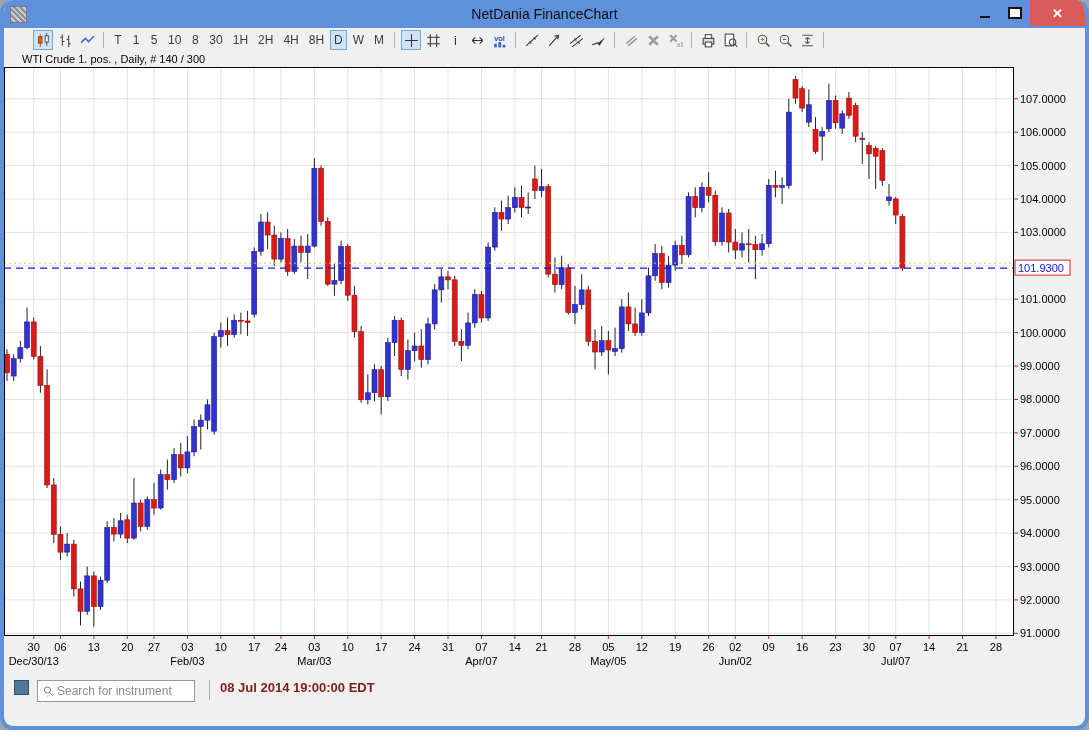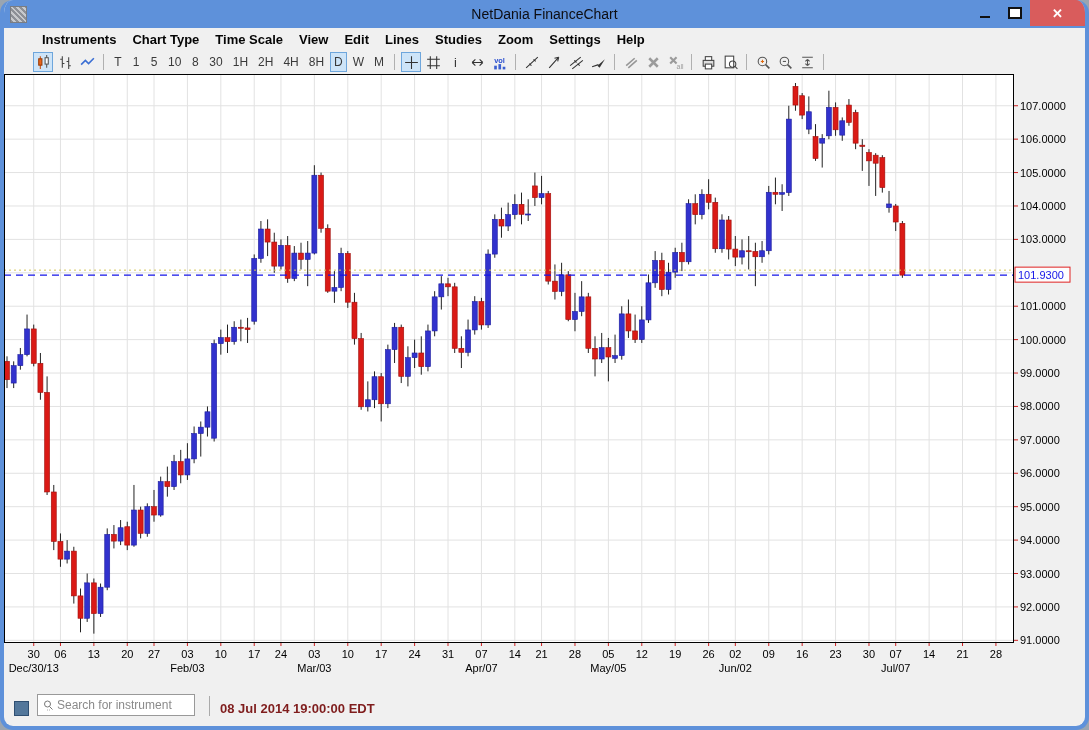--- a/index.html
+++ b/index.html
@@ -25,21 +25,21 @@
   .tb-btn{display:inline-flex;align-items:center;justify-content:center;height:20px;min-width:20px;
     margin:0 1px;border:1px solid transparent;box-sizing:border-box;}
   .tb-btn.sel{background:#cde4f8;border:1px solid #6ea6dc;}
   .tf-btn{font-size:12px;color:#3a3a3a;padding:1px 3px;min-width:16px;text-align:center;}
   .tsep{width:1px;height:16px;background:#b0b0b0;margin:0 5px;}
   .ti{width:17px;height:17px;display:block;}
   
   .chart-label{font-size:11px;color:#000;padding:1px 0 1px 18px;height:13px;}
   .chart-wrap{}
   
-  .statusbar{height:29px;display:flex;align-items:flex-end;padding-left:10px;background:#f0f0f0;}
+  .statusbar{height:29px;display:flex;align-items:flex-start;padding-left:10px;background:#f0f0f0;}
   .conn-sq{width:13px;height:13px;background:#53779b;border:1px solid #2f4f72;}
   .searchbox{display:flex;align-items:center;background:#fff;border:1px solid #999;
     height:20px;width:152px;margin-left:8px;padding-left:4px;}
   .searchbox input{border:none;outline:none;font-size:12px;width:120px;color:#333;
     font-family:"Liberation Sans",sans-serif;background:transparent;}
   .searchbox input::placeholder{color:#8a8a8a;}
   .sb-sep{width:1px;height:20px;background:#aaa;margin:0 10px 0 14px;}
   .timestamp{font-size:13px;font-weight:bold;color:#7f1d1d;}
   text{font-family:"Liberation Sans",sans-serif;}
 </style>
@@ -55,32 +55,20 @@
       <span class="win-btn min">
           <span></span>
         </span>
       <span class="win-btn max">
           <span></span>
         </span>
       <span class="win-btn close">✕</span>
     </span>
   </div>
 
-  <nav class="menubar" id="menubar">
-      <span class="menu-item">Instruments</span>
-      <span class="menu-item">Chart Type</span>
-      <span class="menu-item">Time Scale</span>
-      <span class="menu-item">View</span>
-      <span class="menu-item">Edit</span>
-      <span class="menu-item">Lines</span>
-      <span class="menu-item">Studies</span>
-      <span class="menu-item">Zoom</span>
-      <span class="menu-item">Settings</span>
-      <span class="menu-item">Help</span>
-    </nav>
 
   <div class="toolbar">
     <span class="tb-btn sel">
       <svg class="ti" viewBox="0 0 16 16">
         <line x1="5" y1="2" x2="5" y2="14" stroke="#c94f10"></line>
         <rect x="3.5" y="4.5" width="3" height="6" fill="#e8641c" stroke="#9a3c05"></rect>
         <line x1="11" y1="1" x2="11" y2="13" stroke="#555"></line>
         <rect x="9.5" y="3.5" width="3" height="6" fill="#fff" stroke="#555"></rect>
       </svg>
       </span>
@@ -210,20 +198,21 @@
       </span>
     <span class="tb-btn">
       <svg class="ti" viewBox="0 0 16 16">
         <path d="M3 3h10M3 13h10" stroke="#555" fill="none"></path>
         <path d="M8 5v6M8 5l-2 2M8 5l2 2M8 11l-2-2M8 11l2-2" stroke="#555" fill="none"></path>
       </svg>
       </span>
     <span class="tsep"></span>
   </div>
 
+  <div class="chart-label">WTI Crude 1. pos. , Daily, # 140 / 300</div>
 
   <div class="chart-wrap">
     <svg id="chart" width="1068" height="609">
         <rect x="0" y="0" width="1010" height="569" fill="#ffffff"></rect>
         <line x1="29.728" y1="0" x2="29.728" y2="569" stroke="#e2e2e2"></line>
         <line x1="56.456" y1="0" x2="56.456" y2="569" stroke="#e2e2e2"></line>
         <line x1="89.866" y1="0" x2="89.866" y2="569" stroke="#e2e2e2"></line>
         <line x1="123.27600000000001" y1="0" x2="123.27600000000001" y2="569" stroke="#e2e2e2"></line>
         <line x1="150.00400000000002" y1="0" x2="150.00400000000002" y2="569" stroke="#e2e2e2"></line>
         <line x1="183.41400000000002" y1="0" x2="183.41400000000002" y2="569" stroke="#e2e2e2"></line>

